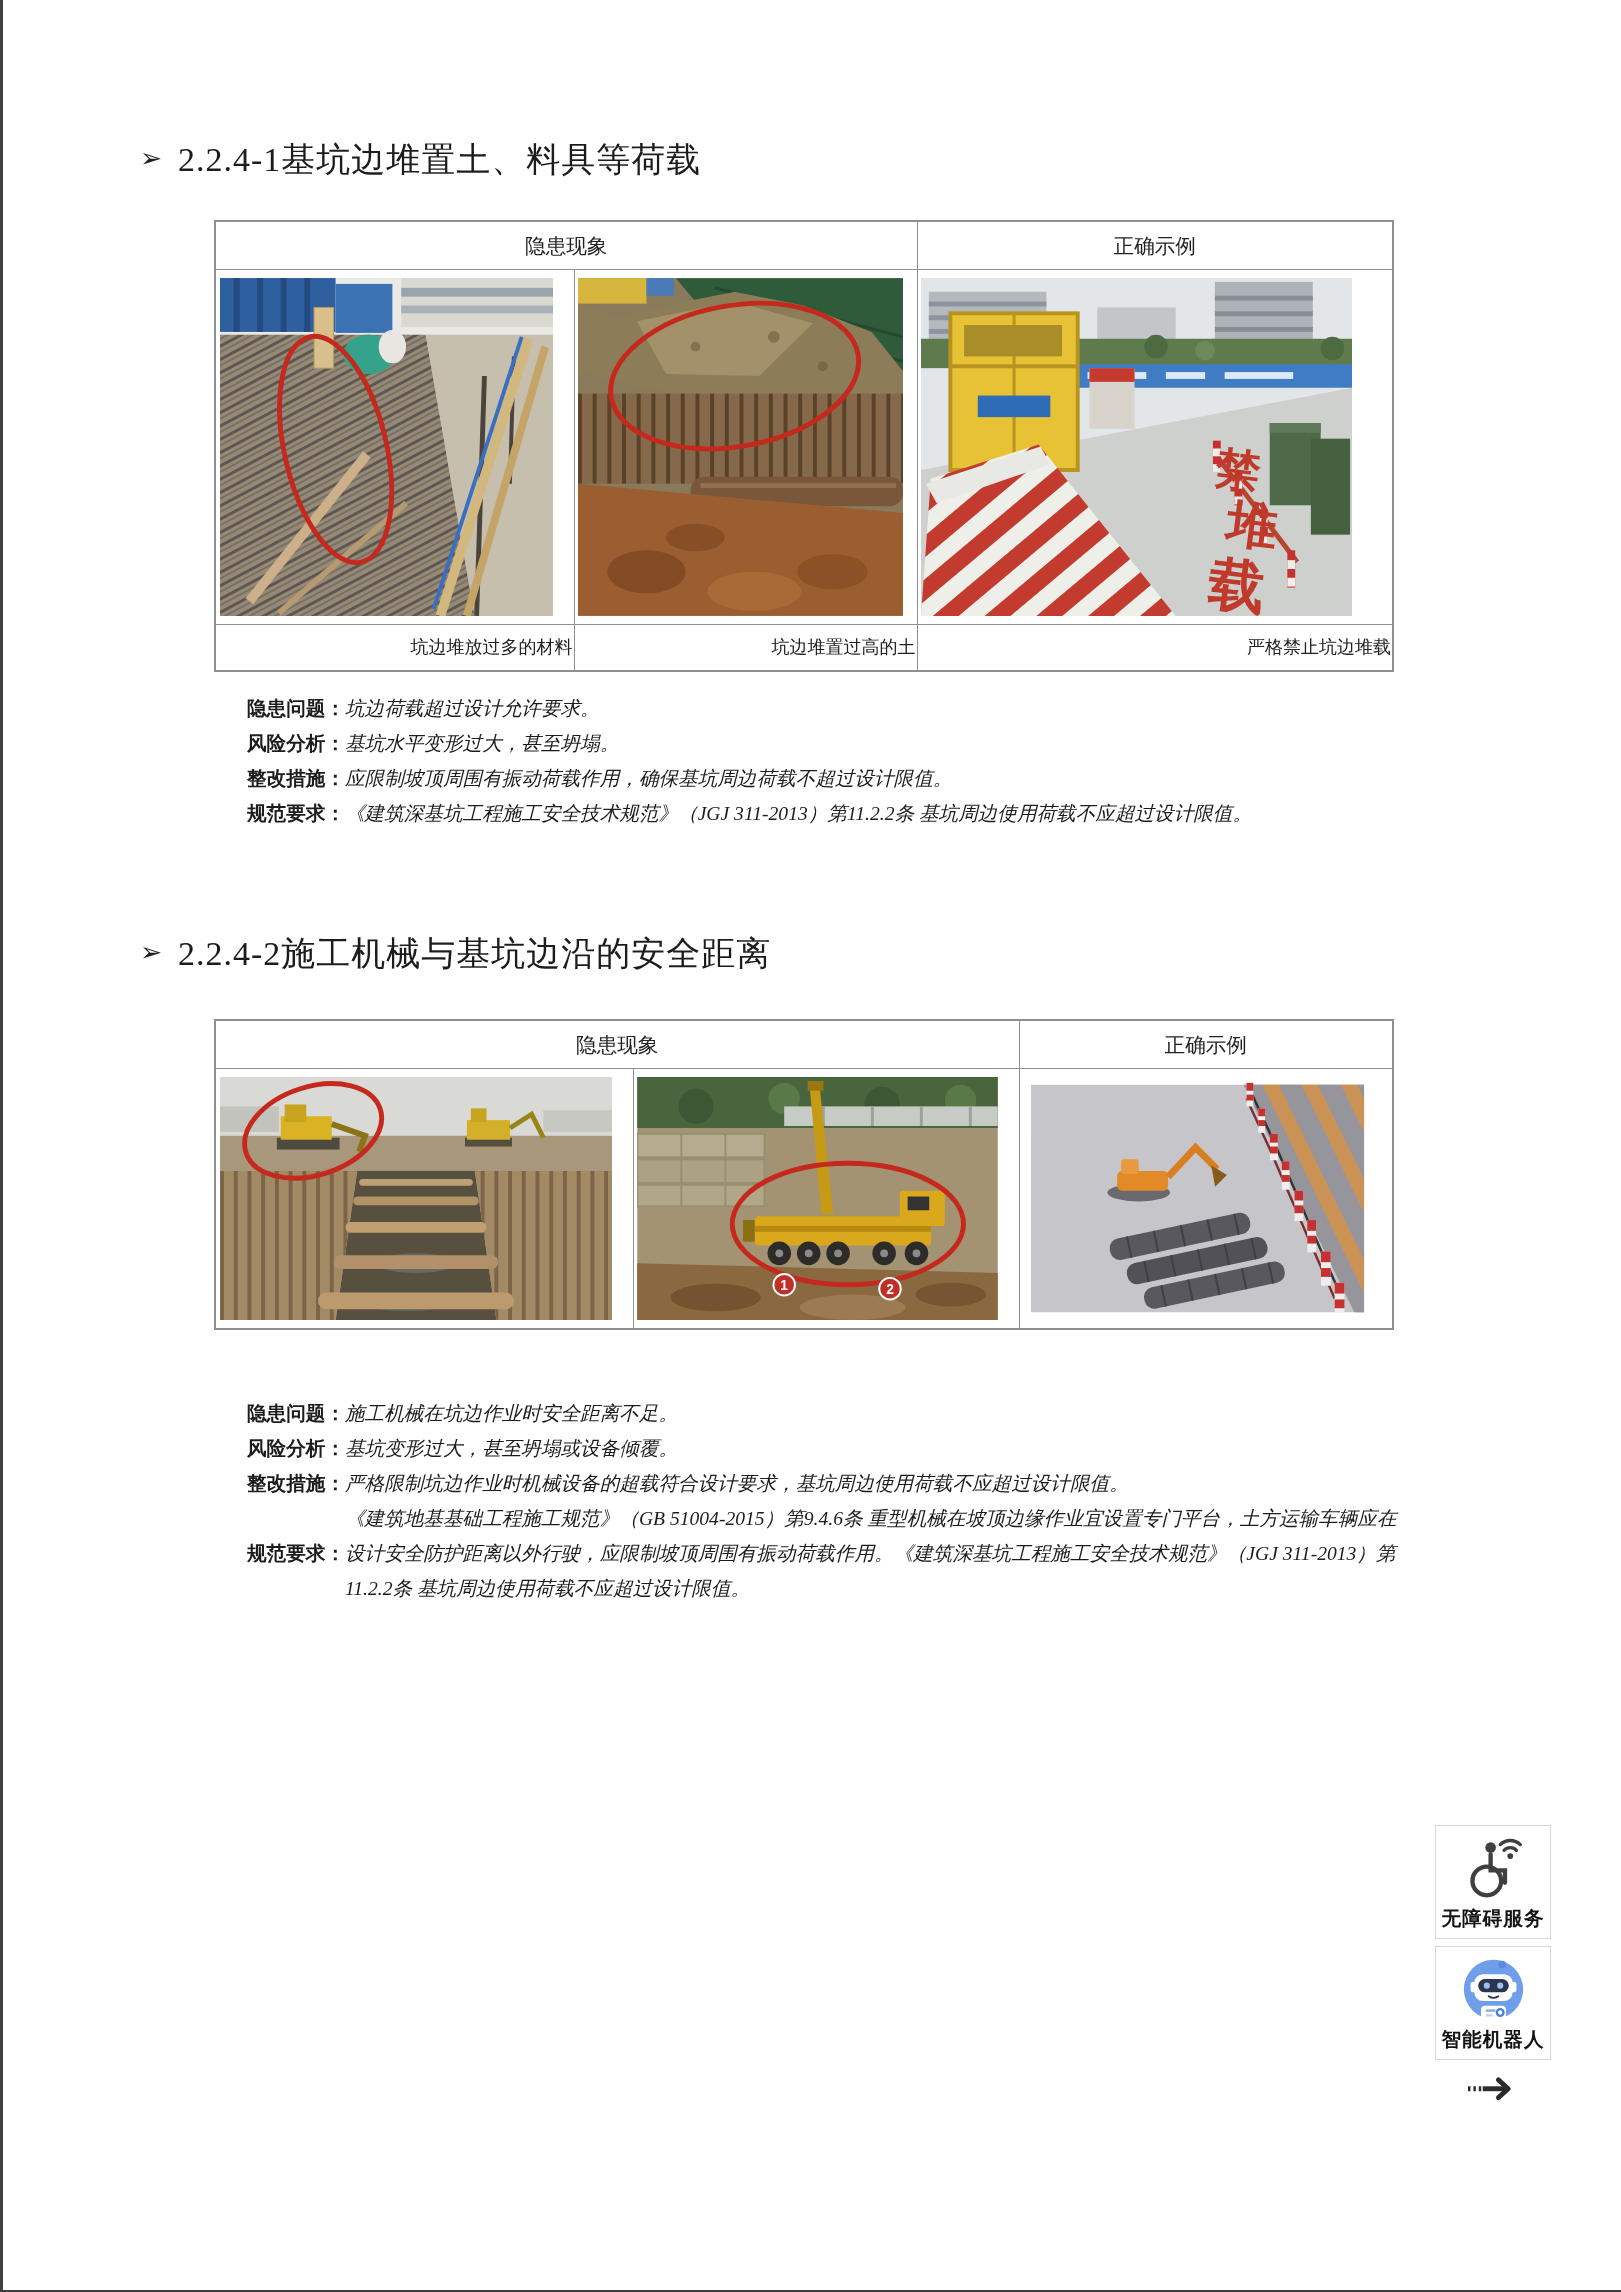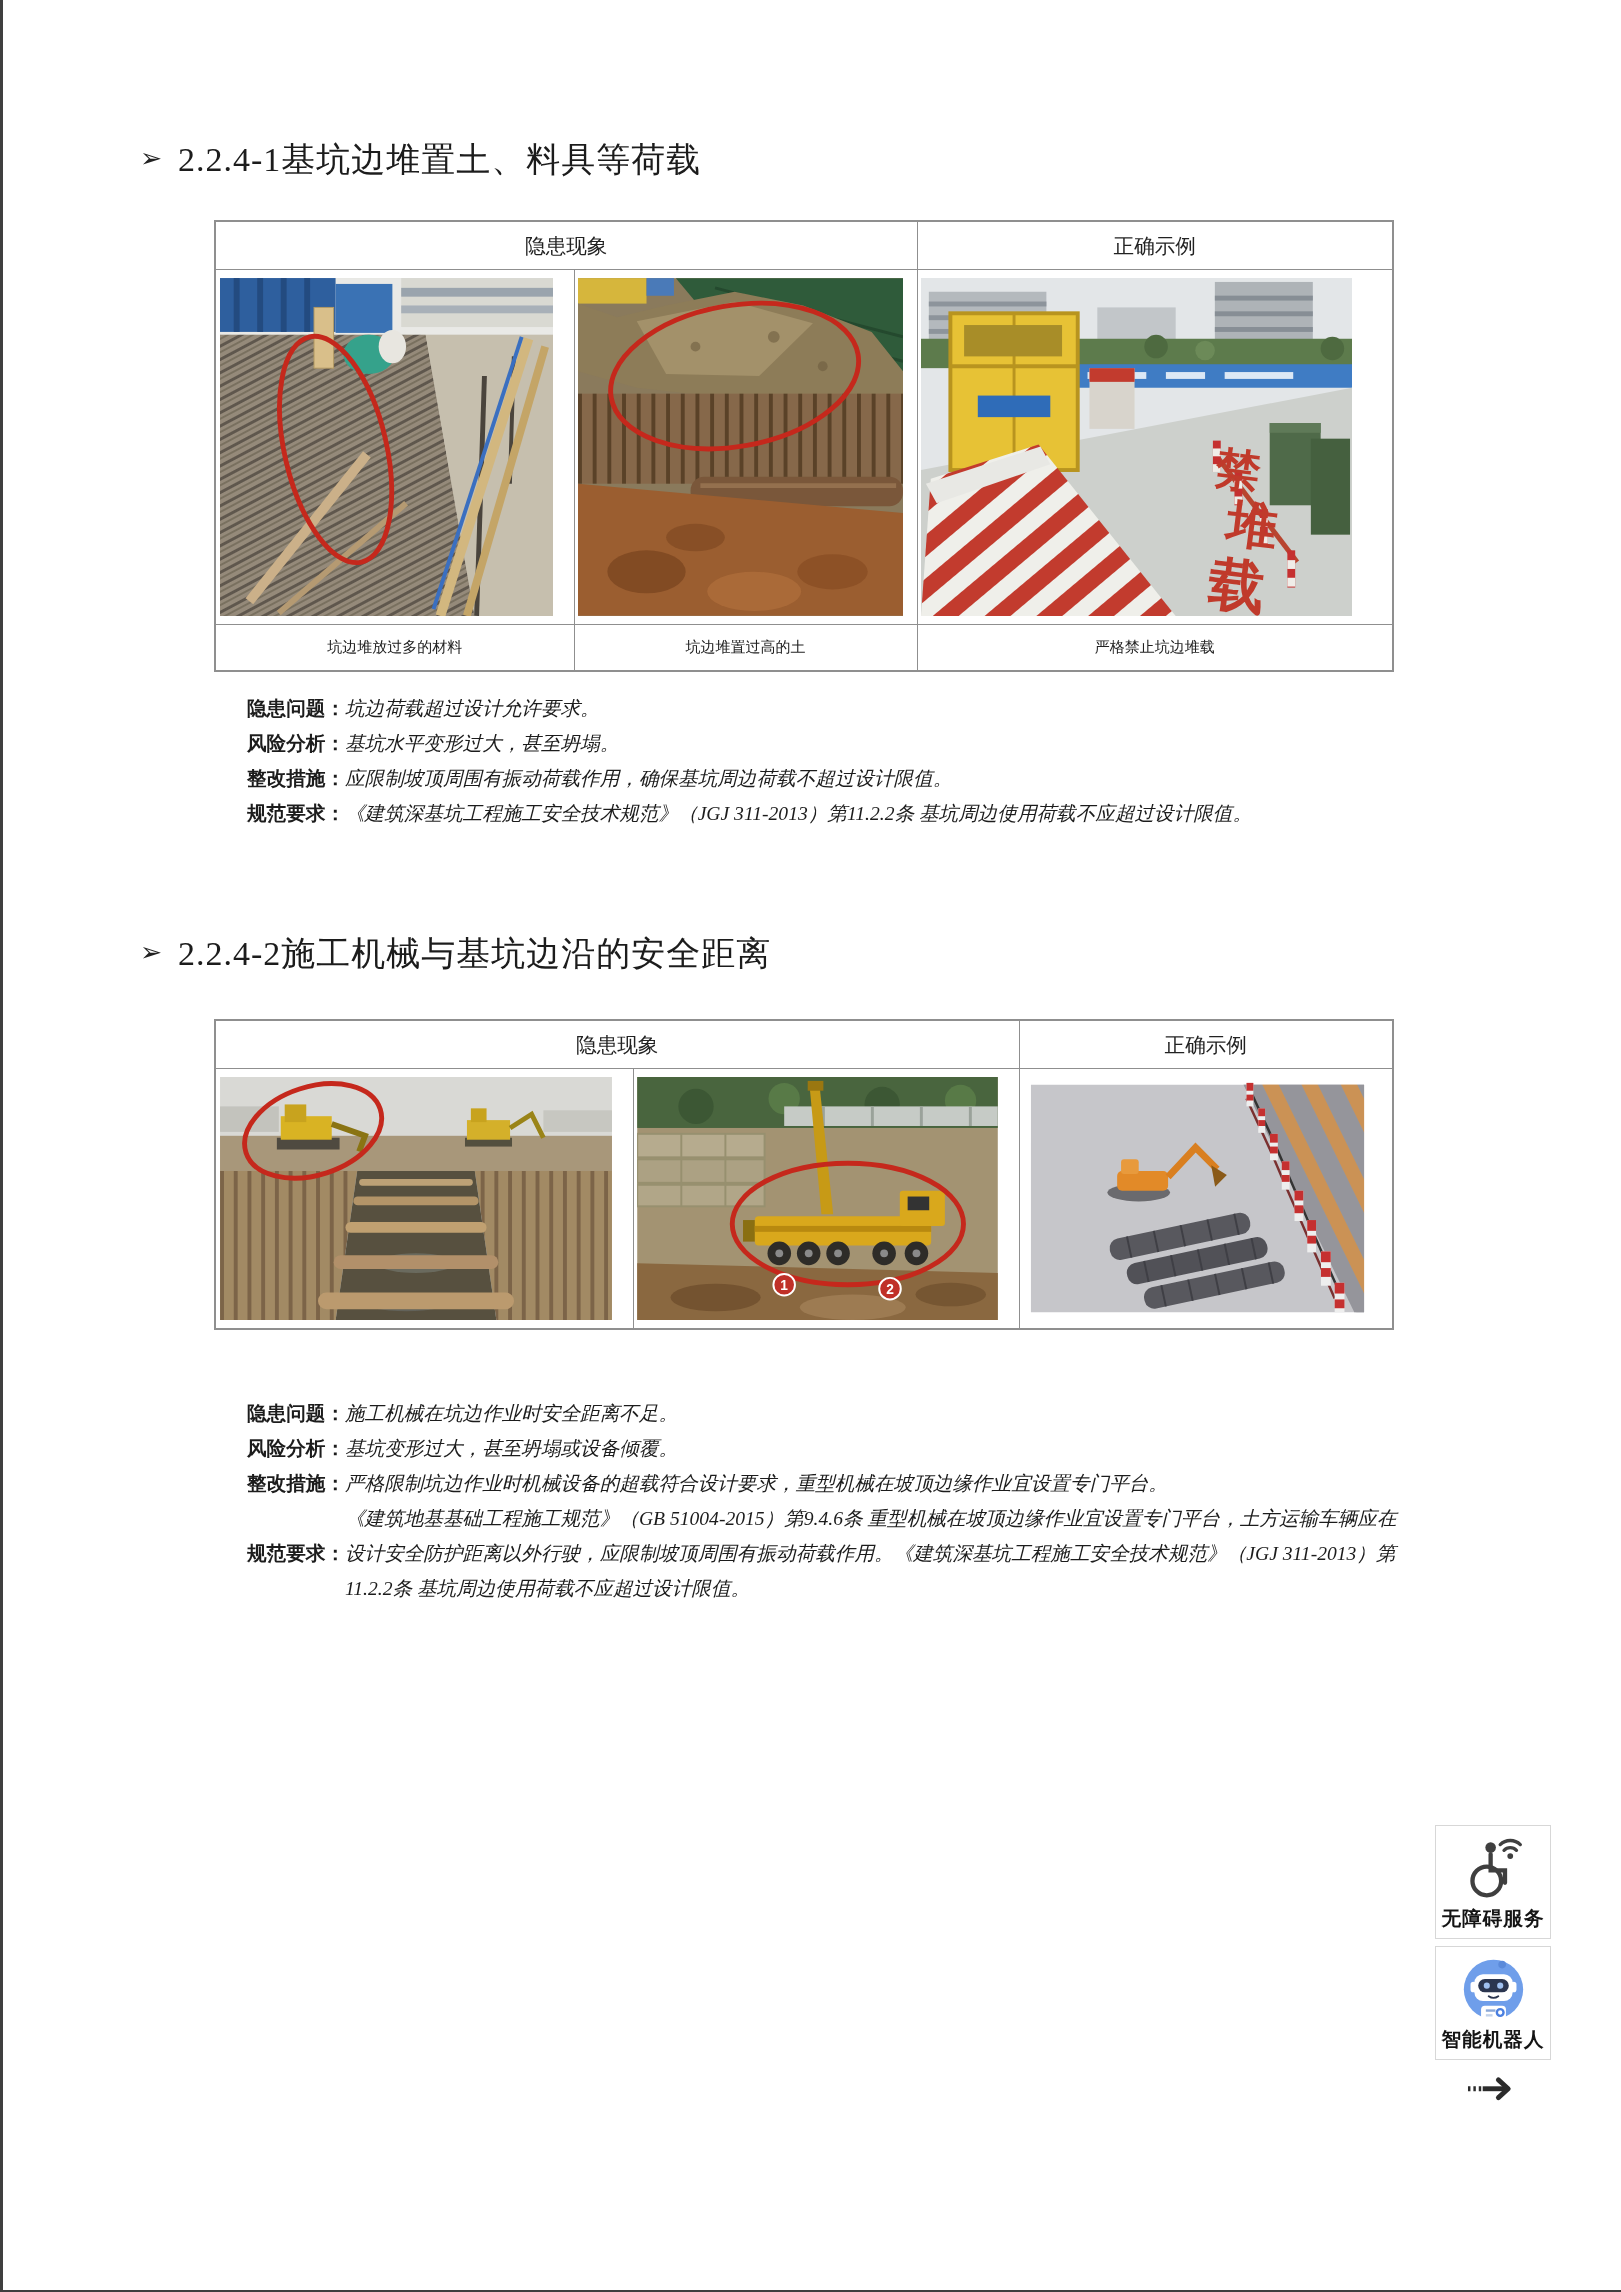--- a/index.html
+++ b/index.html
@@ -11,21 +11,21 @@
   .sec-heading{position:absolute;left:140px;white-space:nowrap;}
   .sec-heading .bullet{font-size:26.5px;margin-right:15.7px;vertical-align:3.9px;color:#222;}
   .sec-heading .title{font-size:34px;letter-spacing:1px;}
 
   table.doc-table{position:absolute;left:214px;border-collapse:collapse;table-layout:fixed;
                   width:1178px;background:#fff;}
   table.doc-table,table.doc-table td{border:1px solid #8f8f8f;}
   table.doc-table{border:2px solid #8f8f8f;}
   td.hd{height:45px;text-align:center;font-size:20.6px;color:#222;}
   td.imgcell{text-align:center;vertical-align:middle;padding:7.8px 3.9px;}
-  td.cap{height:43px;text-align:center;font-size:15px;color:#222;}
+  td.cap{height:43px;text-align:right;font-size:18px;color:#222;}
 
   .details{position:absolute;left:247px;width:1168px;}
   .detail-row{display:flex;font-size:19.6px;line-height:35px;align-items:center;}
   .detail-label{font-weight:bold;white-space:nowrap;flex:0 0 auto;}
   .detail-text{flex:1 1 auto;font-style:italic;}
 
   .fl-card{position:absolute;left:1435px;width:116px;height:114px;background:#fff;
            border:1px solid #d7d7d7;display:flex;flex-direction:column;align-items:center;
            justify-content:flex-start;cursor:pointer;box-sizing:border-box;}
   .fl-card .ic{margin-top:5.9px;height:73px;display:flex;align-items:center;justify-content:center;}
@@ -417,21 +417,21 @@
     <div class="detail-row">
       <span class="detail-label">隐患问题：</span>
       <span class="detail-text">施工机械在坑边作业时安全距离不足。</span>
     </div>
     <div class="detail-row">
       <span class="detail-label">风险分析：</span>
       <span class="detail-text">基坑变形过大，甚至坍塌或设备倾覆。</span>
     </div>
     <div class="detail-row">
       <span class="detail-label">整改措施：</span>
-      <span class="detail-text">严格限制坑边作业时机械设备的超载符合设计要求，重型机械在坡顶边缘作业宜设置专门平台。</span>
+      <span class="detail-text">严格限制坑边作业时机械设备的超载符合设计要求，基坑周边使用荷载不应超过设计限值。</span>
     </div>
     <div class="detail-row">
       <span class="detail-label">规范要求：</span>
       <span class="detail-text">《建筑地基基础工程施工规范》（GB 51004-2015）第9.4.6条 重型机械在坡顶边缘作业宜设置专门平台，土方运输车辆应在设计安全防护距离以外行驶，应限制坡顶周围有振动荷载作用。《建筑深基坑工程施工安全技术规范》（JGJ 311-2013）第11.2.2条 基坑周边使用荷载不应超过设计限值。</span>
     </div>
   </div>
 
   <div class="fl-card" style="top:1825px;">
     <div class="ic">
       <svg width="67" height="67" viewBox="0 0 70 70">

